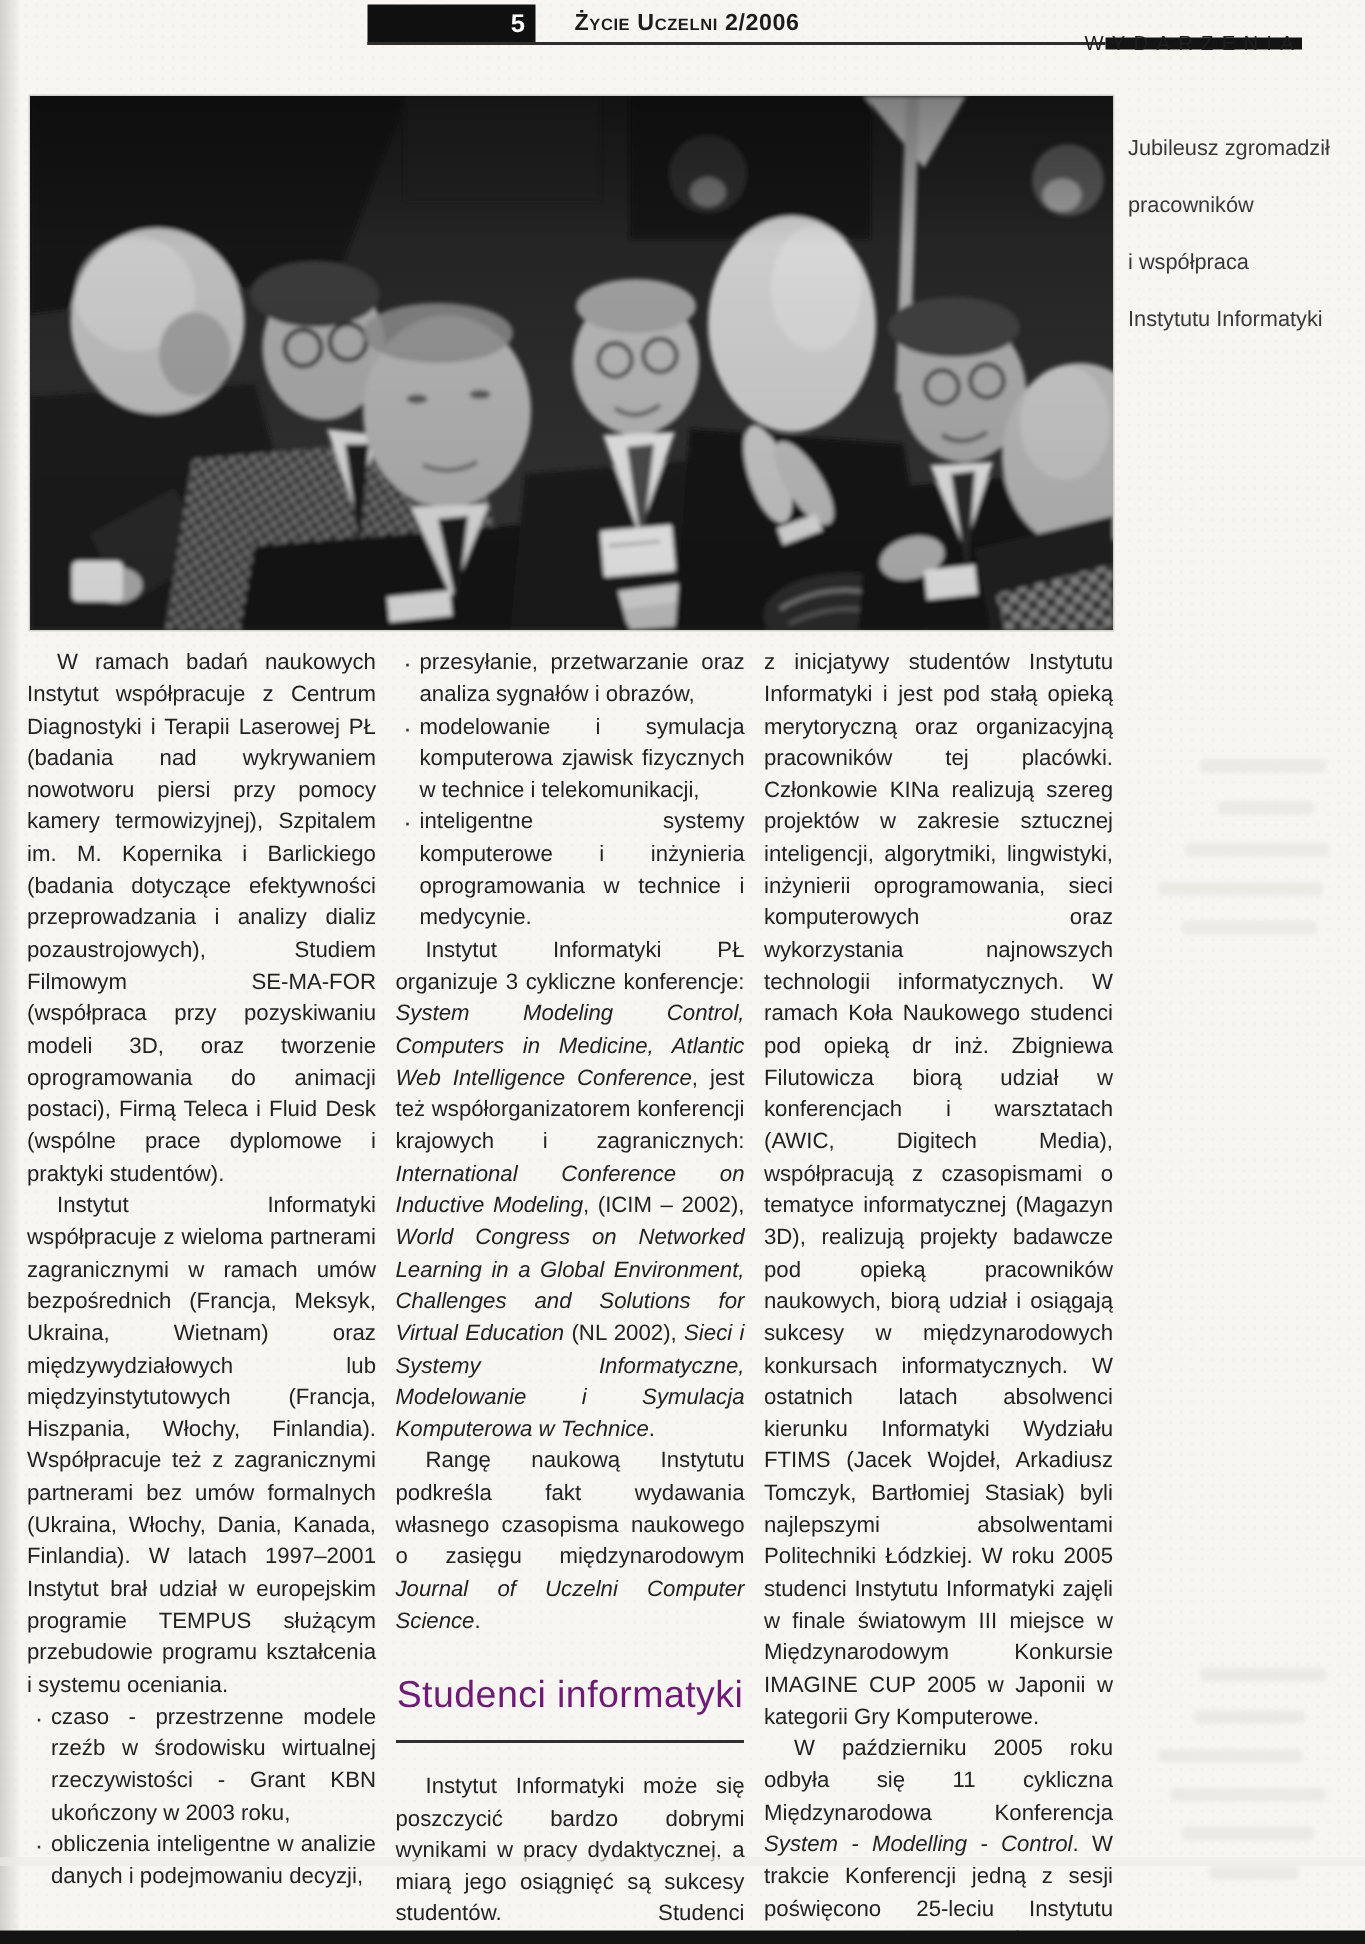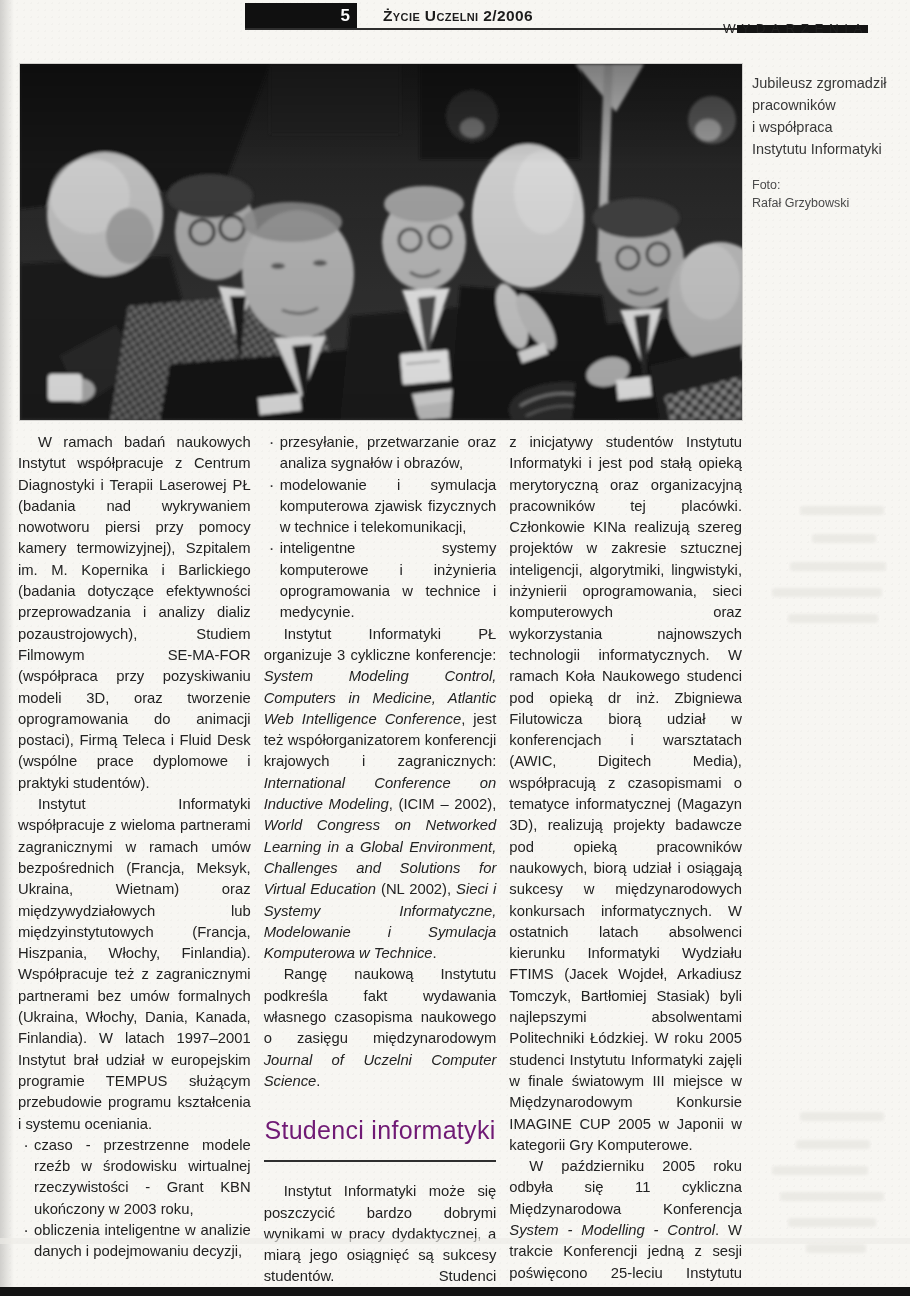--- a/index.html
+++ b/index.html
@@ -22,21 +22,21 @@
     font-variant:small-caps;letter-spacing:.4px;color:#1c1c1c;}
   .hdr-rule{position:absolute;left:245px;top:28px;width:492px;height:2px;background:#2e2e2e;}
   .hdr-bar{position:absolute;left:737px;top:25px;width:131px;height:8px;background:#141414;}
   .hdr-section{position:absolute;left:688px;top:21px;width:180px;text-align:right;
     font-size:13.5px;letter-spacing:5.5px;color:#1f1f1f;}
   
   .photo{position:absolute;left:20px;top:64px;width:722px;height:356px;display:block;
     outline:1px solid rgba(0,0,0,.15);}
   
   .caption{position:absolute;left:752px;top:72px;width:150px;color:#383838;}
-  .cap-line{font-size:14.5px;line-height:22px;white-space:nowrap;}
+  .cap-line{font-size:14.5px;line-height:22px;white-space:nowrap;margin-top:16px;}
   .credit{margin-top:16px;font-size:12.5px;line-height:18px;color:#4a4a4a;}
   
   .cols{position:absolute;left:18px;top:432px;width:724px;
     display:grid;grid-template-columns:repeat(3,1fr);column-gap:13px;
     font-size:14.8px;line-height:21.3px;text-align:justify;color:#222;}
   .cols p{margin:0;}
   .cols p.ind{text-indent:20px;}
   .bullet{display:flex;}
   .bullet .dot{width:16px;flex:0 0 16px;text-align:center;font-size:17px;color:#333;}
   .bullet .bt{flex:1;text-align:justify;}
@@ -189,24 +189,20 @@
       </g>
     </g>
     <rect width="722" height="356" fill="url(#vig)"></rect>
   </svg>
 
   <div class="caption">
     <div class="cap-line">Jubileusz zgromadził</div>
     <div class="cap-line">pracowników</div>
     <div class="cap-line">i współpraca</div>
     <div class="cap-line">Instytutu Informatyki</div>
-    <div class="credit">
-      <div>Foto:</div>
-      <div>Rafał Grzybowski</div>
-    </div>
   </div>
 
   <div class="cols">
     <div class="col">
       <p class="ind">W ramach badań naukowych Instytut współpracuje z Centrum Diagnostyki i Terapii Laserowej PŁ (badania nad wykrywaniem nowotworu piersi przy pomocy kamery termowizyjnej), Szpitalem im. M. Kopernika i Barlickiego (badania dotyczące efektywności przeprowadzania i analizy dializ pozaustrojowych), Studiem Filmowym SE-MA-FOR (współpraca przy pozyskiwaniu modeli 3D, oraz tworzenie oprogramowania do animacji postaci), Firmą Teleca i Fluid Desk (wspólne prace dyplomowe i praktyki studentów).</p>
       <p class="ind">Instytut Informatyki współpracuje z wieloma partnerami zagranicznymi w ramach umów bezpośrednich (Francja, Meksyk, Ukraina, Wietnam) oraz międzywydziałowych lub międzyinstytutowych (Francja, Hiszpania, Włochy, Finlandia). Współpracuje też z zagranicznymi partnerami bez umów formalnych (Ukraina, Włochy, Dania, Kanada, Finlandia). W latach 1997–2001 Instytut brał udział w europejskim programie TEMPUS służącym przebudowie programu kształcenia i systemu oceniania.</p>
       <div class="bullet">
         <span class="dot">·</span>
         <span class="bt">czaso - przestrzenne modele rzeźb w środowisku wirtualnej rzeczywistości - Grant KBN ukończony w 2003 roku,</span>
       </div>

